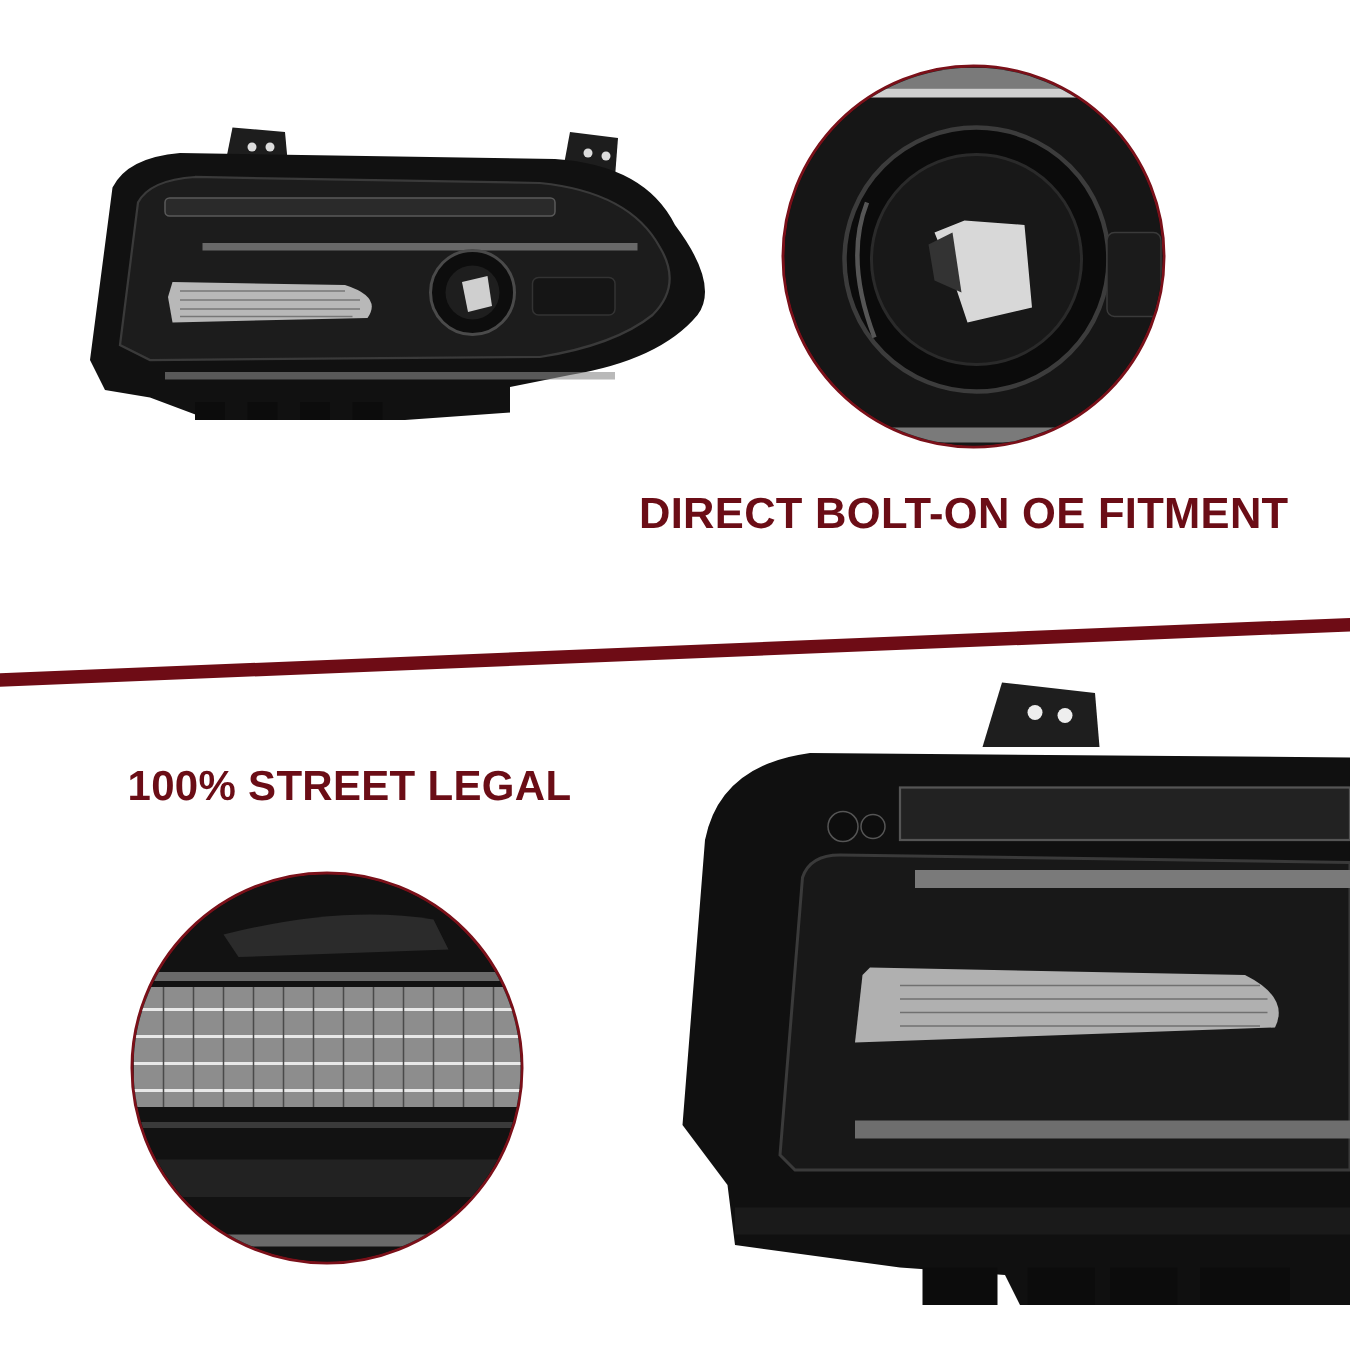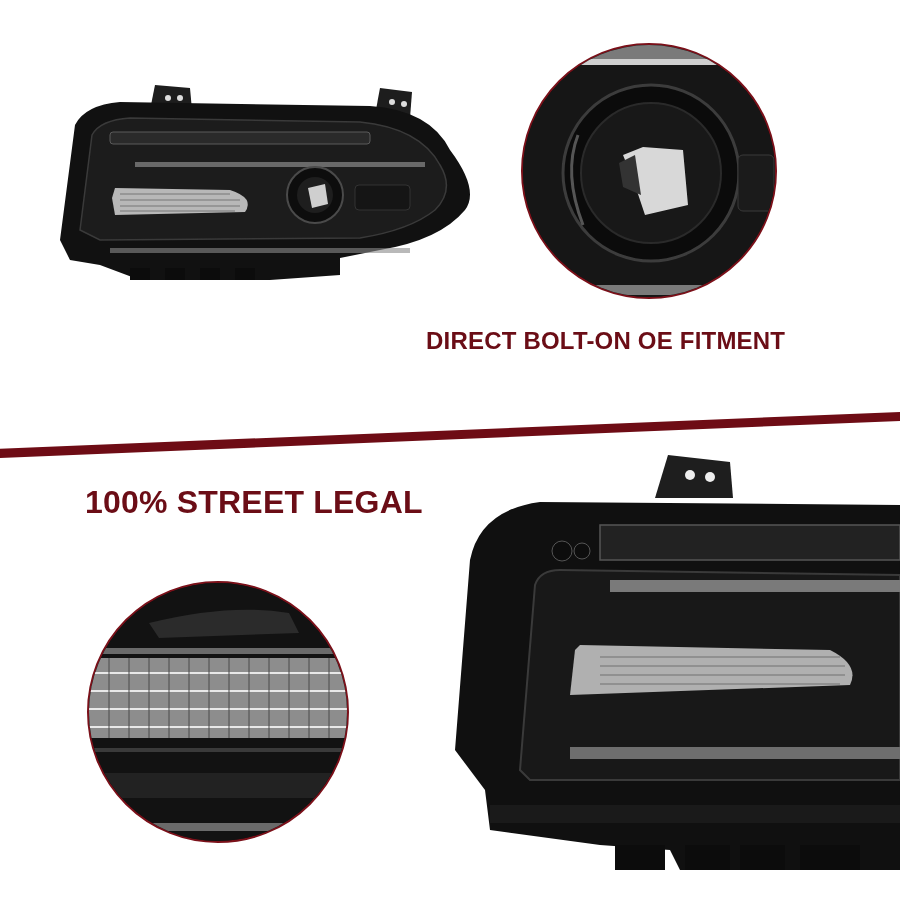--- a/index.html
+++ b/index.html
@@ -52,25 +52,25 @@
     <circle cx="128" cy="128" r="88" fill="#0b0b0b" stroke="#3c3c3c" stroke-width="3"></circle>
     <circle cx="128" cy="128" r="70" fill="#181818" stroke="#2a2a2a" stroke-width="2"></circle>
     <path d="M100 110 L120 102 L160 105 L165 160 L122 170 L112 140 Z" fill="#d8d8d8"></path>
     <path d="M96 118 L112 110 L118 150 L100 142 Z" fill="#333"></path>
     <path d="M55 90 Q40 128 60 180" stroke="#555" stroke-width="3" fill="none"></path>
     <rect x="215" y="110" width="36" height="56" rx="5" fill="#1b1b1b" stroke="#3a3a3a"></rect>
     <rect x="60" y="240" width="130" height="10" fill="#7a7a7a"></rect>
   </svg>
 </div>
 
-<div class="headline" style="left:426px; top:327px; font-size:24px;">DIRECT BOLT-ON OE FITMENT</div>
+<div class="headline" style="left:426px; top:327px; font-size:29px;">DIRECT BOLT-ON OE FITMENT</div>
 
 <div class="divider"></div>
 
-<div class="headline" style="left:85px; top:484px; font-size:32px;">100% STREET LEGAL</div>
+<div class="headline" style="left:85px; top:508px; font-size:28px;">100% STREET LEGAL</div>
 
 <div class="circle" style="left:87px; top:581px; width:262px; height:262px;">
   <svg width="262" height="262" viewBox="0 0 262 262">
     <rect width="262" height="262" fill="#121212"></rect>
     <path d="M60 40 Q140 20 200 30 L210 50 L70 55 Z" fill="#2b2b2b"></path>
     <rect x="0" y="65" width="262" height="6" fill="#6a6a6a"></rect>
     <rect x="0" y="75" width="262" height="80" fill="#8d8d8d"></rect>
     <g stroke="#e8e8e8" stroke-width="2">
       <line x1="0" y1="90" x2="262" y2="90"></line>
       <line x1="0" y1="108" x2="262" y2="108"></line>

